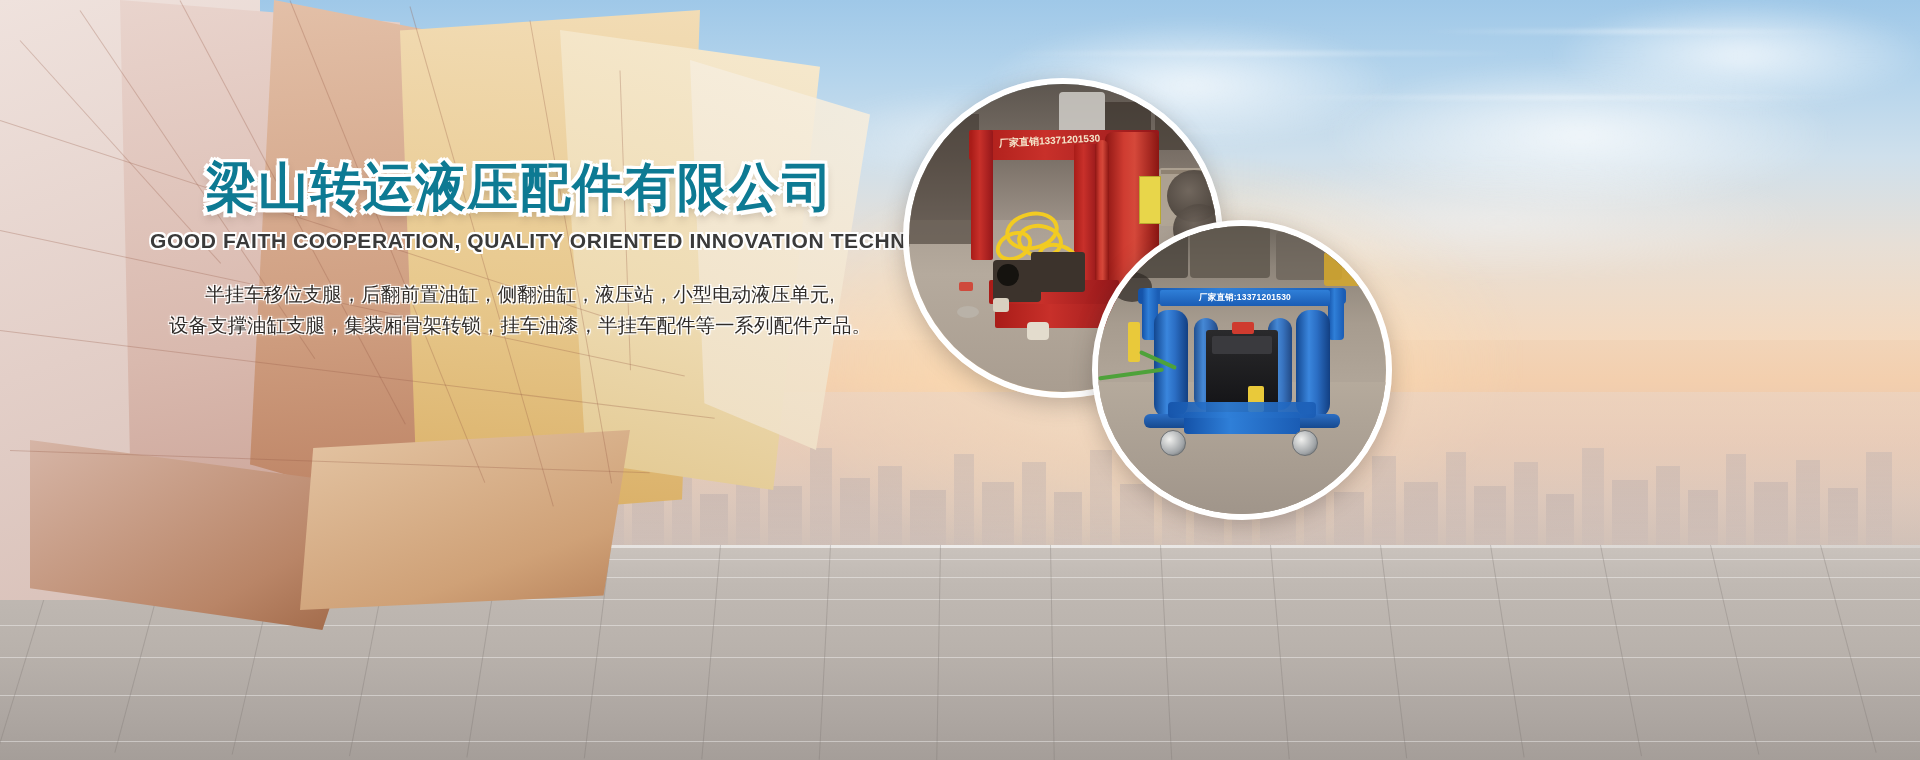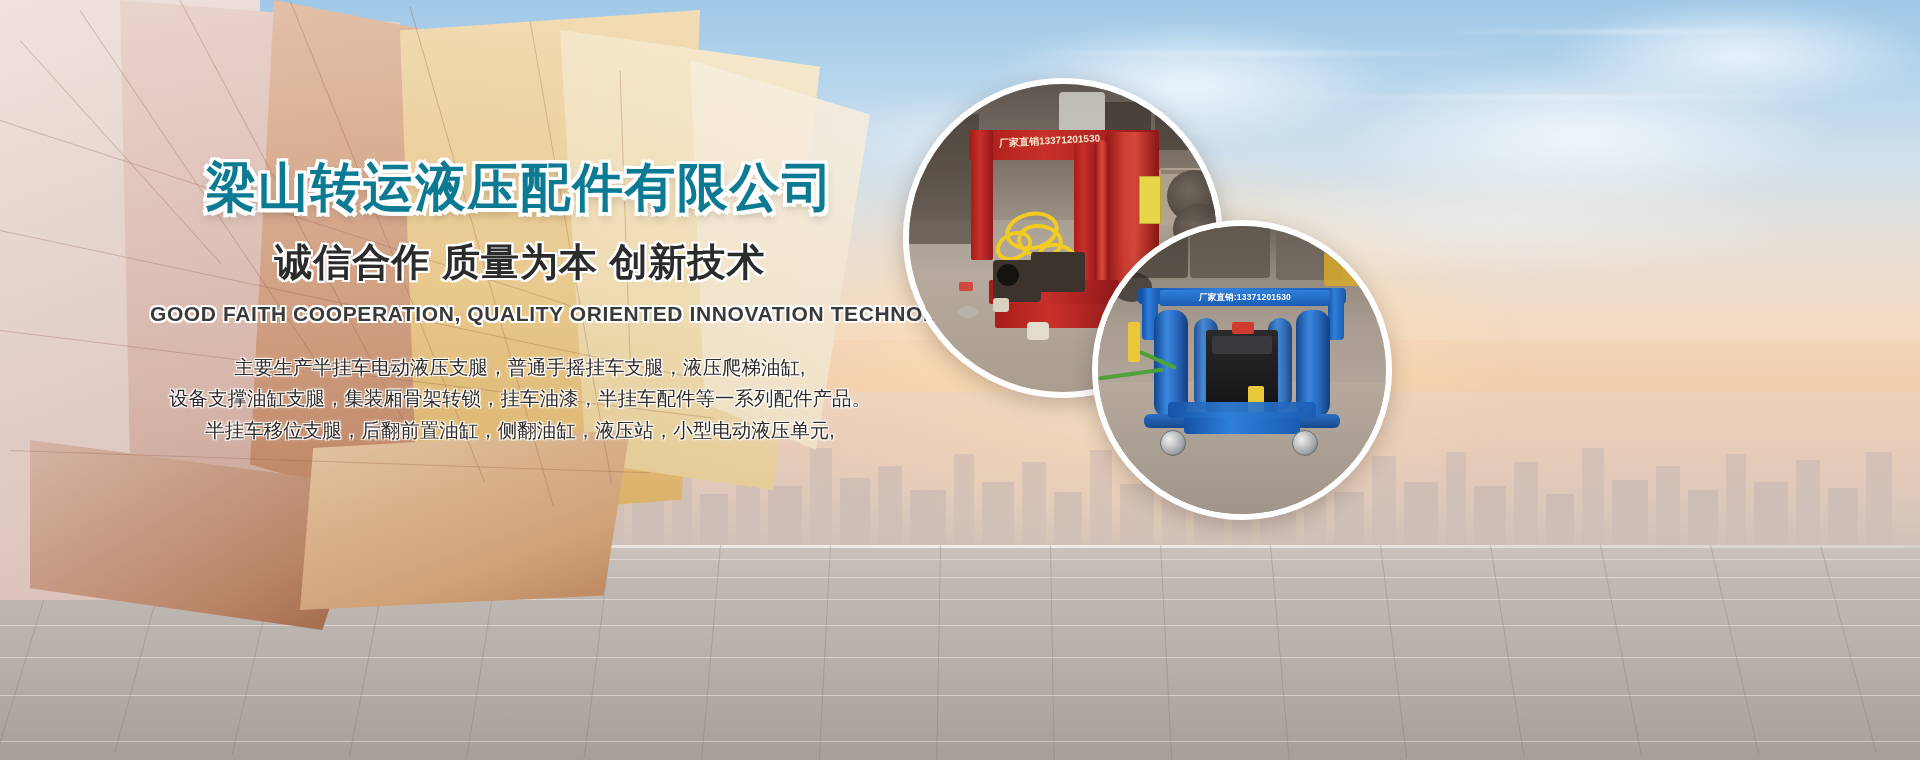--- a/index.html
+++ b/index.html
@@ -337,29 +337,27 @@
     <div class="f-line" style="left:0px;top:120px;width:640px;transform:rotate(18deg);"></div>
     <div class="f-line" style="left:0px;top:230px;width:700px;transform:rotate(12deg);"></div>
     <div class="f-line" style="left:0px;top:330px;width:720px;transform:rotate(7deg);"></div>
     <div class="f-line" style="left:10px;top:450px;width:640px;transform:rotate(2deg);"></div>
     <div class="f-line" style="left:620px;top:70px;width:300px;transform:rotate(88deg);"></div>
   </div>
 
   <div class="textblock">
     <div class="title">梁山转运液压配件有限公司</div>
 
-    <div class="subtitle-cn">诚信合作 质量为本 创新技术</div>
 
     <div class="subtitle-en">GOOD FAITH COOPERATION, QUALITY ORIENTED INNOVATION TECHNOLOGY</div>
 
 
     <div class="desc">
-      <div>主要生产半挂车电动液压支腿，普通手摇挂车支腿，液压爬梯油缸,</div>
+      <div>半挂车移位支腿，后翻前置油缸，侧翻油缸，液压站，小型电动液压单元,</div>
       <div>设备支撑油缸支腿，集装厢骨架转锁，挂车油漆，半挂车配件等一系列配件产品。</div>
-      <div>半挂车移位支腿，后翻前置油缸，侧翻油缸，液压站，小型电动液压单元,</div>
     </div>
   </div>
 
   <div class="circle circle-a">
     <div class="photo">
       <div class="pa-bg"></div>
       <div class="pa-wall"></div>
 
       <div class="pa-dark" style="left:0;top:30px;width:70px;height:130px;opacity:.55;"></div>
       <div class="pa-dark" style="left:196px;top:18px;width:46px;height:52px;opacity:.7;"></div>

